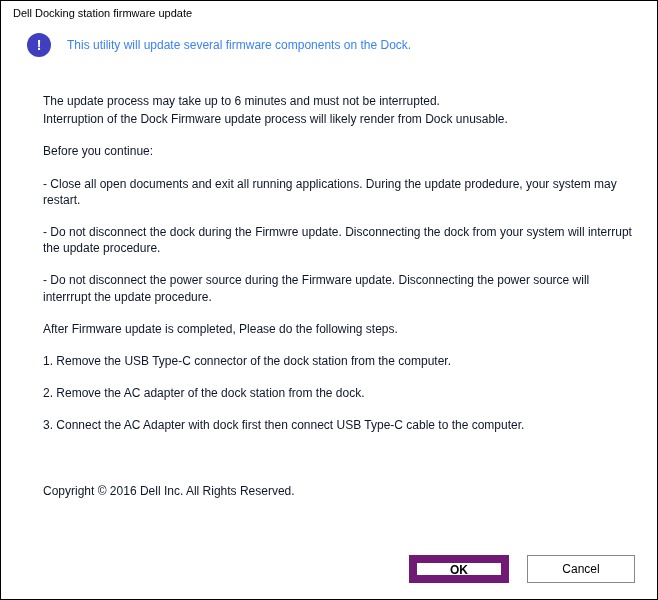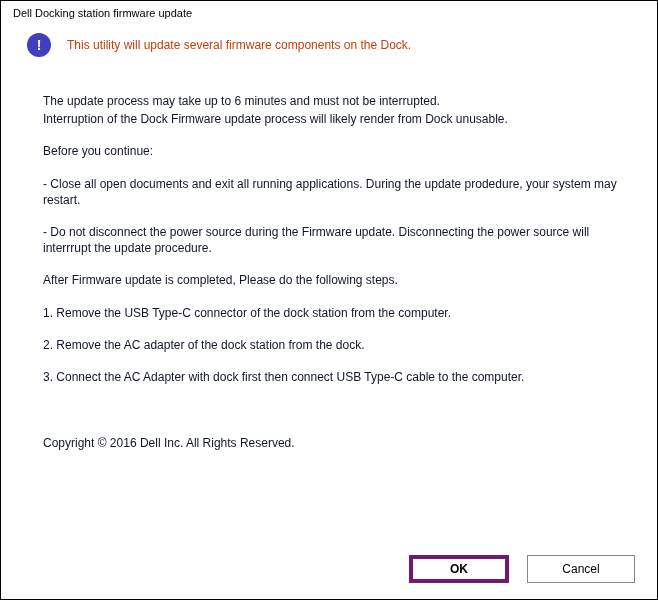--- a/index.html
+++ b/index.html
@@ -40,21 +40,21 @@
       flex-shrink: 0;
     }
     .info-icon span {
       color: #fff;
       font-weight: bold;
       font-size: 14px;
       line-height: 1;
     }
     .header-text {
       font-size: 12px;
-      color: #c2410c;
+      color: #3b82f6;
     }
     .content {
       margin-left: 30px;
       margin-right: 12px;
       color: #0f172a;
       font-size: 12px;
       line-height: 1.35;
     }
     .content p {
       margin-bottom: 16px;
@@ -75,21 +75,21 @@
     .btn {
       font-family: Tahoma, Arial, sans-serif;
       font-size: 12px;
       background: #fff;
       cursor: pointer;
       height: 28px;
       text-align: center;
     }
     .btn-ok {
       width: 100px;
-      border: 4px solid #701a75;
+      border: 8px solid #701a75;
       font-weight: bold;
     }
     .btn-cancel {
       width: 108px;
       border: 1px solid #888;
     }
   </style>
 </head>
 <body>
 
@@ -101,20 +101,21 @@
         <span>!</span>
       </div>
     <div class="header-text">This utility will update several firmware components on the Dock.</div>
   </div>
 
   <div class="content">
     <p class="tight">The update process may take up to 6 minutes and must not be interrupted.</p>
     <p>Interruption of the Dock Firmware update process will likely render from Dock unusable.</p>
     <p>Before you continue:</p>
     <p>- Close all open documents and exit all running applications. During the update prodedure, your system may restart.</p>
+    <p>- Do not disconnect the dock during the Firmwre update. Disconnecting the dock from your system will interrupt the update procedure.</p>
     <p>- Do not disconnect the power source during the Firmware update. Disconnecting the power source will interrrupt the update procedure.</p>
     <p>After Firmware update is completed, Please do the following steps.</p>
     <p>1. Remove the USB Type-C connector of the dock station from the computer.</p>
     <p>2. Remove the AC adapter of the dock station from the dock.</p>
     <p>3. Connect the AC Adapter with dock first then connect USB Type-C cable to the computer.</p>
     <p class="copyright">Copyright © 2016 Dell Inc. All Rights Reserved.</p>
   </div>
 
   <div class="button-row">
     <button class="btn btn-ok">OK</button>

